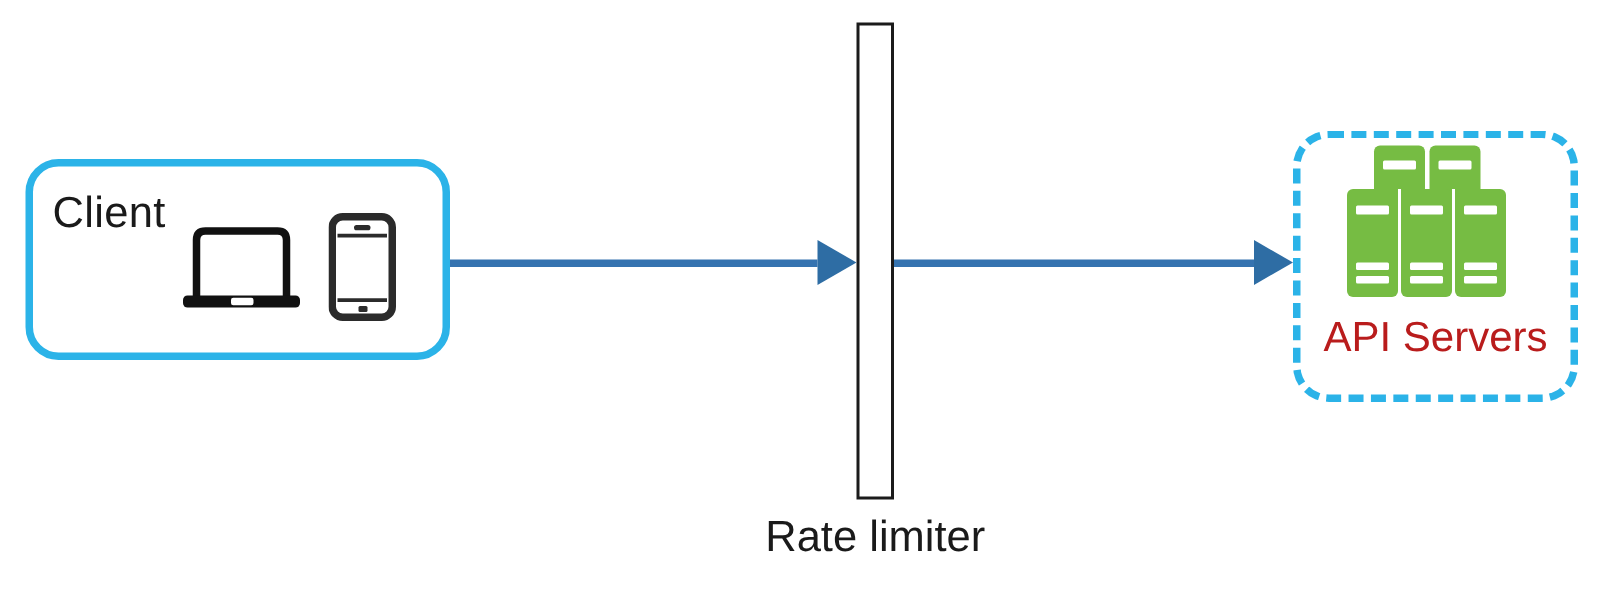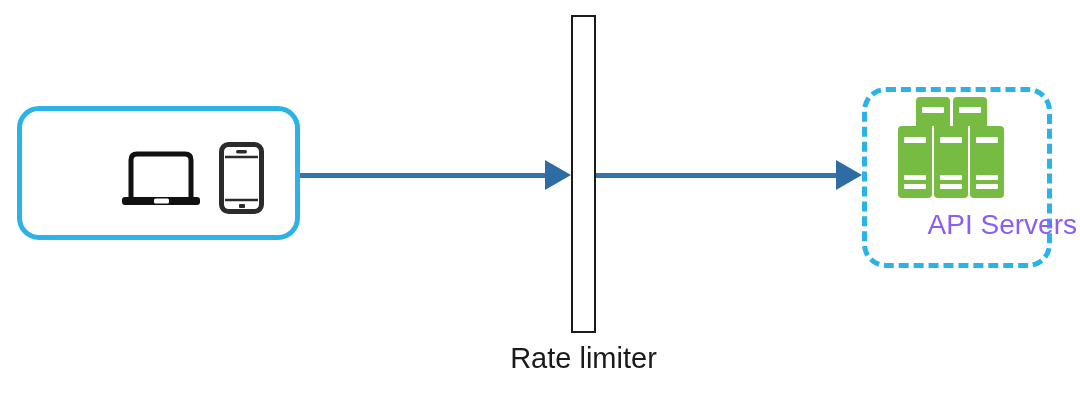--- a/index.html
+++ b/index.html
@@ -111,36 +111,37 @@
   }
   #server-icon {
     position: absolute;
     left: 897px;
     top: 96px;
     width: 108px;
     height: 102px;
   }
   #api-servers-label {
     position: absolute;
-    left: 887px;
+    left: 862px;
     top: 209px;
     width: 190px;
-    text-align: right;
+    text-align: center;
     font-size: 28px;
-    color: #8b5cf6;
+    color: #b91c1c;
     white-space: nowrap;
   }
 </style>
 </head>
 <body>
 
 <div id="canvas">
 
   <div id="client-box"></div>
 
+  <div id="client-label">Client</div>
 
   <div id="laptop-icon">
     <svg viewBox="0 0 78 58" width="78" height="58" aria-hidden="true">
 
       <path d="M9 48 L9 10 Q9 4 15 4 L63 4 Q69 4 69 10 L69 48" fill="none" stroke="#111111" stroke-width="5" stroke-linecap="round"></path>
 
       <rect x="0" y="47" width="78" height="8" rx="3" fill="#111111"></rect>
       <rect x="32" y="48.5" width="15" height="5" rx="1.5" fill="#ffffff"></rect>
     </svg>
   </div>

